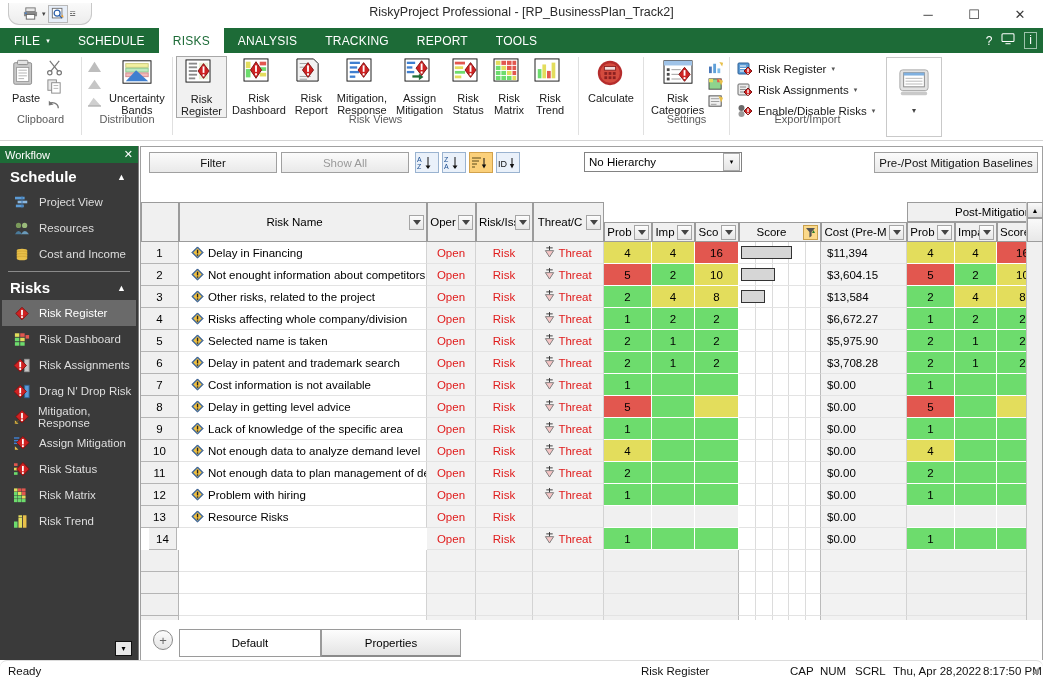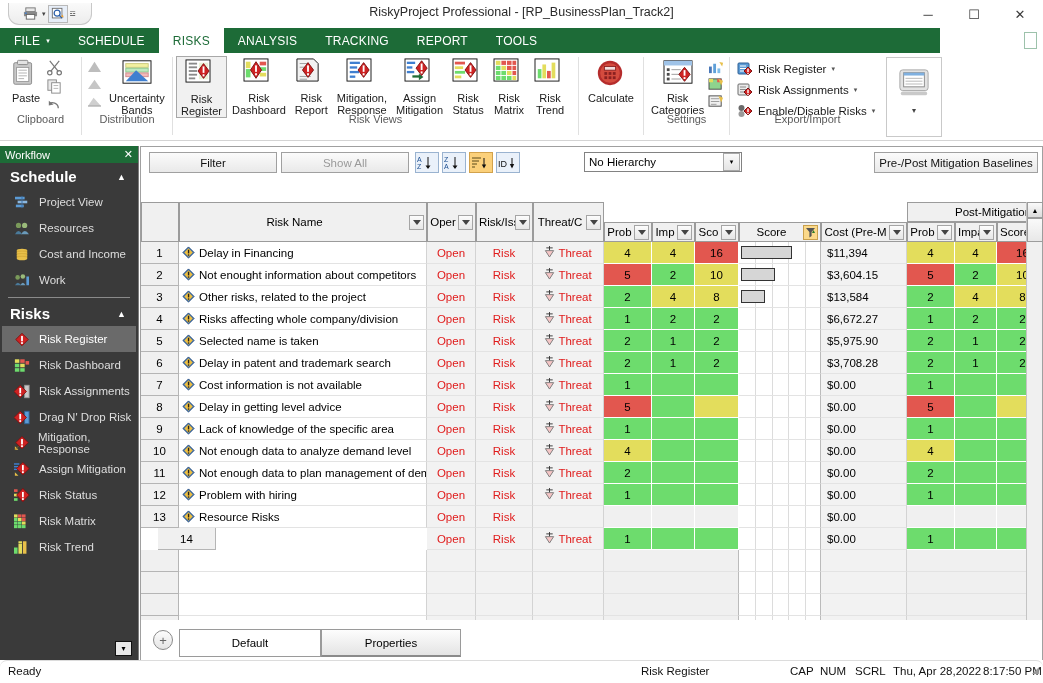--- a/index.html
+++ b/index.html
@@ -20,21 +20,21 @@
   .qat-btn { width:20px; height:18px; display:flex; align-items:center; justify-content:center; }
   .qat-btn.sel { border:1px solid #b9b9b9; background:#e7eef8; }
   .qat-caret { font-size:7px; color:#444; }
   .title-text { position:absolute; left:0; top:5px; width:1043px; text-align:center;
                 font-size:12.5px; color:#2a2a2a; }
   .wbtns { position:absolute; right:0; top:0; height:28px; display:flex; }
   .wbtn { width:46px; height:28px; display:flex; align-items:center; justify-content:center;
           font-size:13px; color:#3a3a3a; }
 
   
-  .ribbon-tabs { position:absolute; left:0; top:28px; width:940px; height:25px; background:#1d6b37; display:flex; }
+  .ribbon-tabs { position:absolute; left:0; top:28px; width:1043px; height:25px; background:#1d6b37; display:flex; }
   .rtab { height:25px; padding:0 14px; display:flex; align-items:center; color:#fff;
           font-size:12px; letter-spacing:.2px; }
   .rtab.file { gap:6px; }
   .rtab.active { background:#fff; color:#1d6b37; }
   .tinyc { font-size:7px; }
   .help-grp { position:absolute; right:6px; top:28px; height:25px; display:flex; align-items:center; gap:9px; }
   .help-grp span { color:#fff; font-size:12px; }
   .help-box { border:1px solid #9dc2ab; padding:0 4px; line-height:15px; font-size:11px; }
 
   
@@ -95,21 +95,21 @@
   .ghcell .txt { flex:1; text-align:center; overflow:hidden; white-space:nowrap; padding:0 2px; }
   .hdd { width:15px; height:15px; border:1px solid #a5a5a5; background:linear-gradient(#fcfcfc,#e6e6e6);
          display:flex; align-items:center; justify-content:center; font-size:6px; margin-right:2px; flex:none; }
   .hdd.filt { background:#fbd98a; border-color:#c9a04c; }
   .rowscroll { position:absolute; left:0; top:40px; width:901px; height:400px; overflow:hidden; }
   .row { position:relative; height:22px; }
   .cell { position:absolute; top:0; height:22px; font-size:11.5px;
           display:flex; align-items:center; overflow:hidden; white-space:nowrap;
           border-right:1px solid #d3d3d3; border-bottom:1px solid #e3e3e3; }
   .cnum { background:#f0f0f0; justify-content:center; border:1px solid #b5b5b5; border-top:none; border-left:none; }
-  .cname { background:#fff; padding-left:3px; gap:4px; }
+  .cname { background:#fff; padding-left:12px; gap:4px; }
   .copen { background:#f2f2f2; color:#e01b1b; justify-content:center; }
   .cthreat { background:#f2f2f2; color:#e01b1b; justify-content:center; gap:3px; }
   .cscore { justify-content:center; border-right:1px solid #fff; border-bottom:1px solid #fff; }
   .ccost { background:#f2f2f2; padding-left:6px; }
   .cchart { background:#fff; border-right:1px solid #bbb; }
   .sc-g { background:#6ddc6d; }
   .sc-y { background:#e3dd5c; }
   .sc-r { background:#e2574f; }
   .sc-n { background:#f0f0f0; }
   .bar { height:13px; border:1px solid #333; background:#d6d6d6; }
@@ -605,32 +605,20 @@
               <ellipse cx="9" cy="4" rx="6" ry="2" fill="#e8c04a"></ellipse>
               <rect x="3" y="4" width="12" height="3" fill="#d8ad3a"></rect>
               <ellipse cx="9" cy="7" rx="6" ry="2" fill="#e8c04a"></ellipse>
               <rect x="3" y="7" width="12" height="3" fill="#d8ad3a"></rect>
               <ellipse cx="9" cy="10" rx="6" ry="2" fill="#e8c04a"></ellipse>
               <rect x="3" y="10" width="12" height="3" fill="#d8ad3a"></rect>
               <ellipse cx="9" cy="13" rx="6" ry="2" fill="#e8c04a"></ellipse>
             </svg>
           </span>
           <span>Cost and Income</span>
-        </div>
-        <div class="wf-item">
-          <span style="width:17px;display:flex;">
-            <svg width="16" height="14" viewBox="0 0 18 16">
-              <circle cx="4" cy="5" r="2.6" fill="#7a9a5a"></circle>
-              <circle cx="10" cy="4" r="2.6" fill="#9aba7a"></circle>
-              <path d="M1 14 Q4 8 8 14z" fill="#4a7a9a"></path>
-              <path d="M7 14 Q10 8 13 14z" fill="#6a9aba"></path>
-              <rect x="14" y="4" width="3" height="10" fill="#5b9bd5"></rect>
-            </svg>
-          </span>
-          <span>Work</span>
         </div>
         <div class="wf-rule"></div>
         <div class="wf-sect">
           <span>Risks</span>
           <span class="arr">▲</span>
         </div>
         <div class="wf-item sel">
           <span style="width:17px;display:flex;">
             <svg width="16" height="15" viewBox="0 0 18 16">
               <path d="M9 1 L16 8 L9 15 L2 8 z" fill="#cf2222" stroke="#7d1010"></path>
@@ -1616,21 +1604,21 @@
               <span></span>
             </div>
             <div class="cell cscore sc-n" style="left:814px;width:42px;">
               <span></span>
             </div>
             <div class="cell cscore sc-n" style="left:856px;width:52px;">
               <span></span>
             </div>
           </div>
           <div class="row">
-            <div class="cell cnum" style="left:17px;width:58px;">
+            <div class="cell cnum" style="left:8px;width:28px;">
               <span>14</span>
             </div>
             <div class="cell copen" style="left:286px;width:49px;">
               <span>Open</span>
             </div>
             <div class="cell copen" style="left:335px;width:57px;">
               <span>Risk</span>
             </div>
             <div class="cell cthreat" style="left:392px;width:71px;">
               <span style="width:11px;display:inline-block;"><svg width="11" height="14" viewBox="0 0 12 15">

